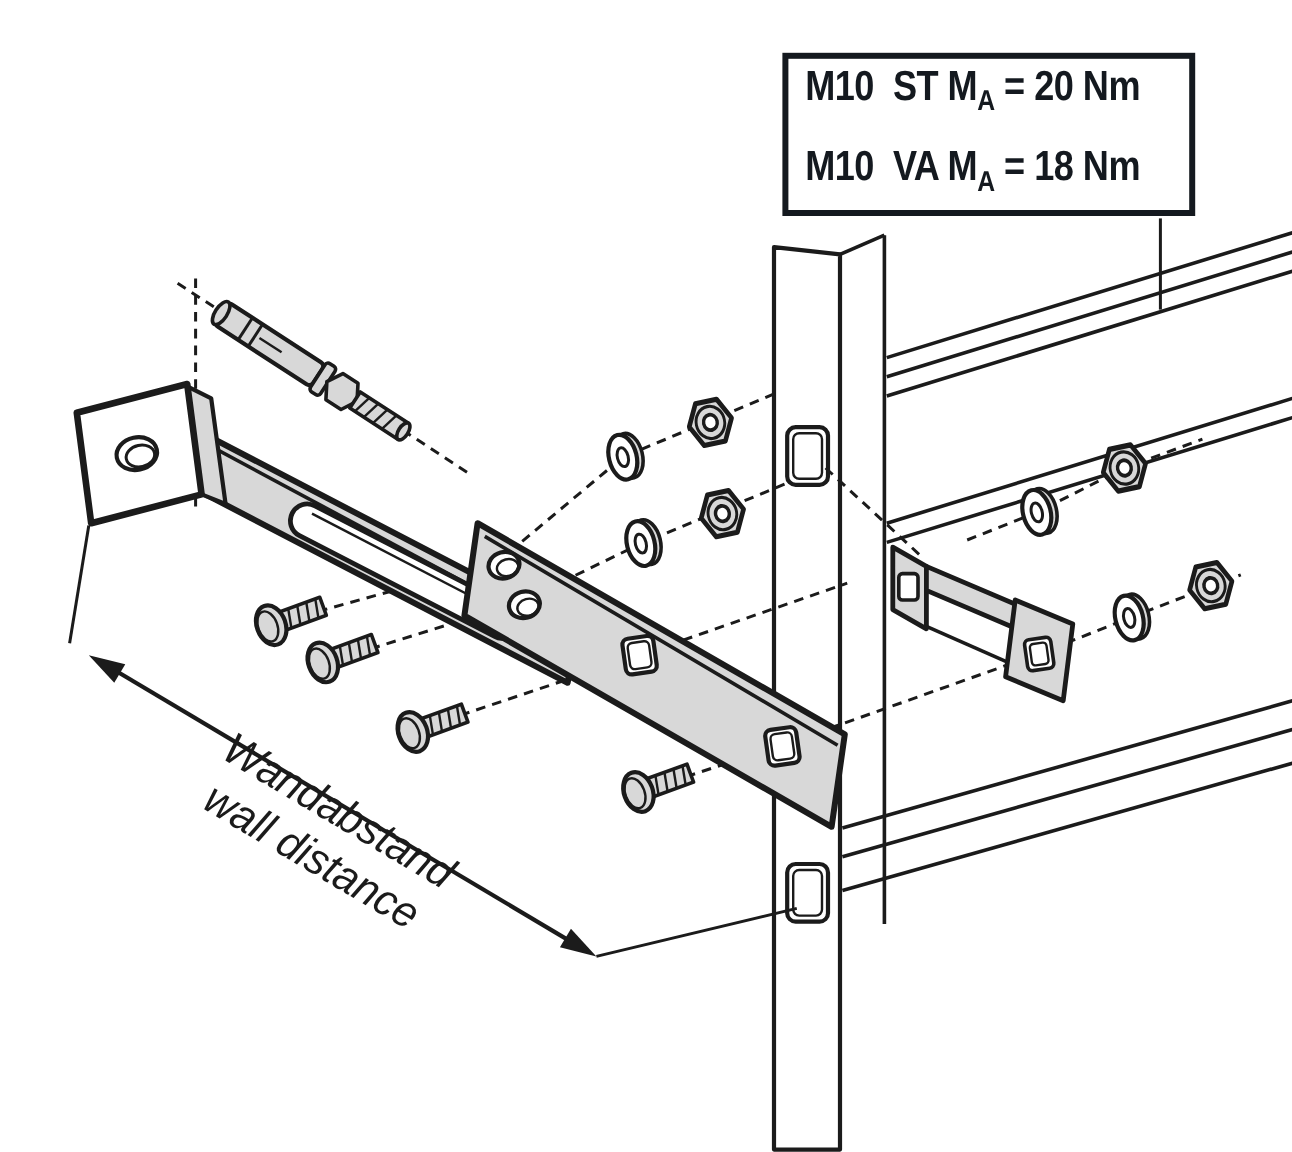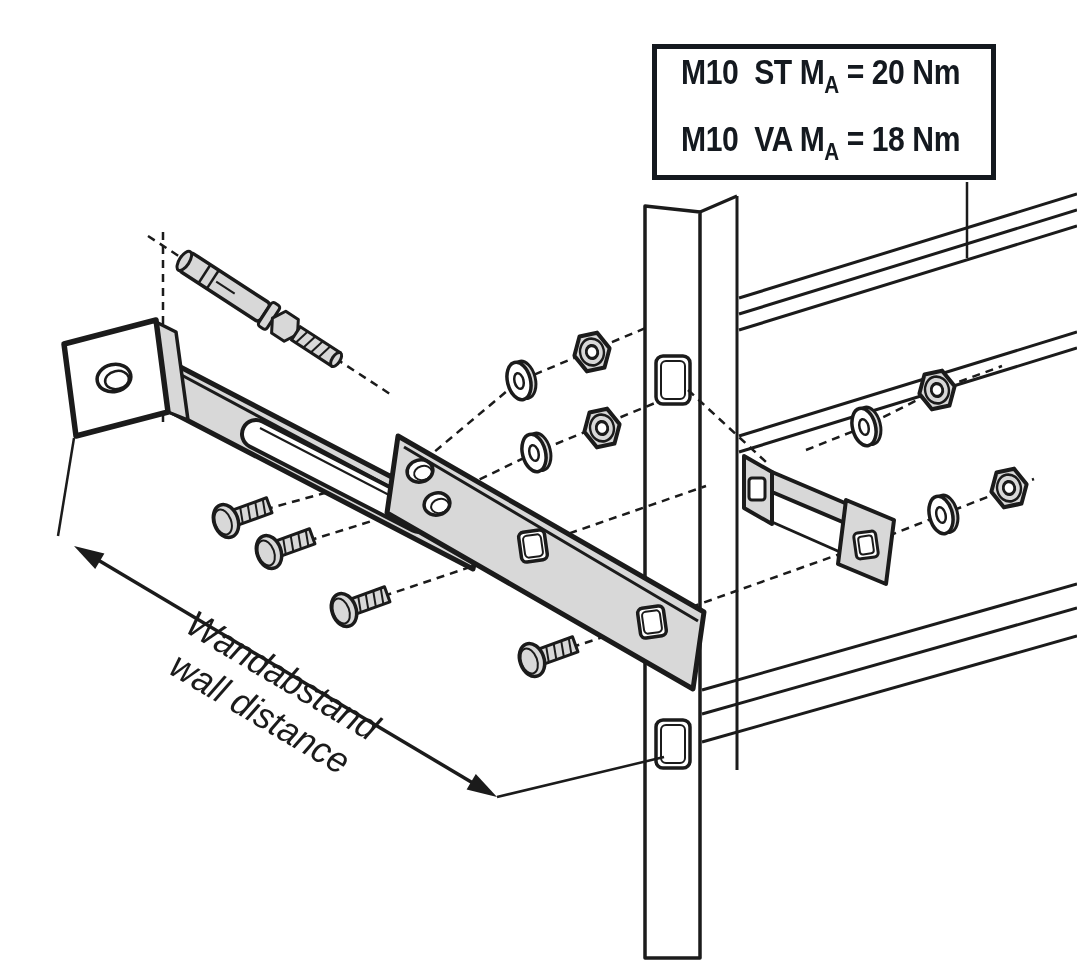--- a/index.html
+++ b/index.html
@@ -6,21 +6,21 @@
   .stage{
     position:relative;width:1077px;height:960px;background:#ffffff;
     overflow:hidden;font-family:"Liberation Sans",sans-serif;color:#1b1b1b;
   }
   .stage svg{position:absolute;left:0;top:0;}
   
   .torque-box{
     position:absolute;left:652px;top:44px;width:344px;height:136px;
     border:5px solid #14191f;background:#ffffff;box-sizing:border-box;
     display:flex;flex-direction:column;justify-content:center;
-    padding:4px 24px;
+    padding:4px 14px;
   }
   .torque-line{
     font-size:35px;font-weight:700;letter-spacing:-0.5px;line-height:54px;
     white-space:pre;color:#14191f;
     transform:scaleX(0.86);transform-origin:left center;
   }
   .torque-line .sub{
     font-size:24px;vertical-align:-9px;font-weight:700;
   }
   .dist-text{

